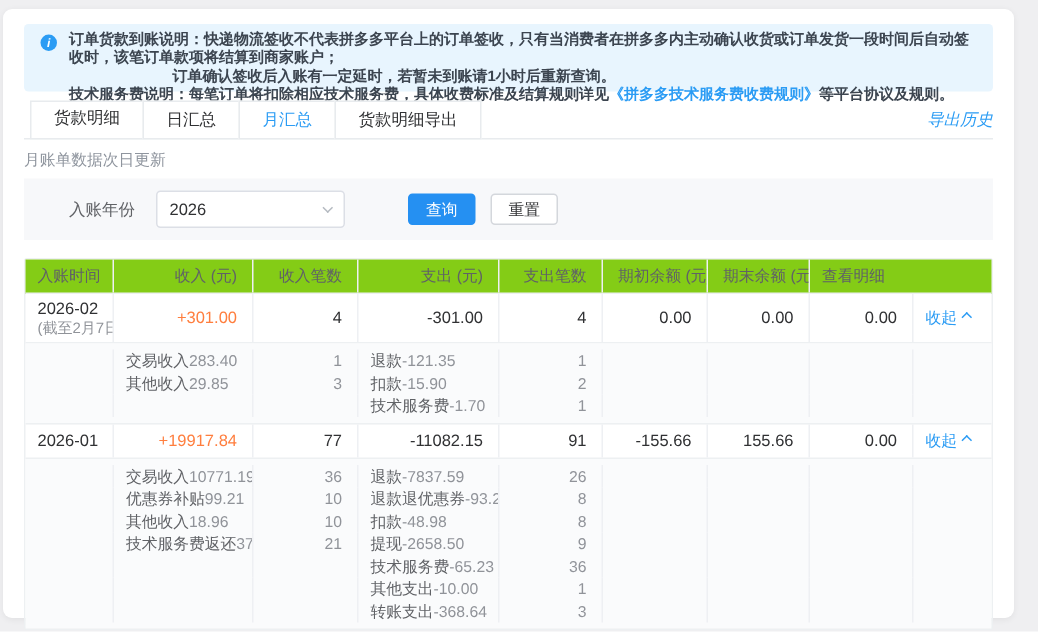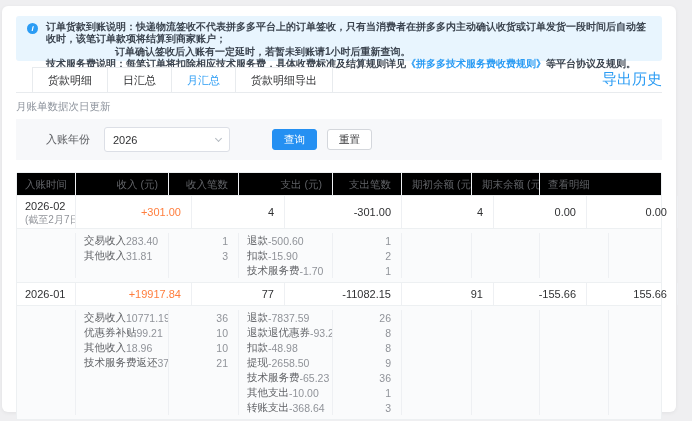--- a/index.html
+++ b/index.html
@@ -31,23 +31,23 @@
   .bline.indent { margin-left:69px; }
   .blink { color:var(--accent,#2b9cf4); text-decoration:none; cursor:pointer; }
   
   .tabbar { display:flex; align-items:center; margin-top:6px; border-bottom:1px solid #e8ebee; height:26px; }
   .tabs { display:flex; height:26px; }
   .tab {
     height:26px; line-height:24px; padding:0 15px; font-size:11px;
     border:1px solid #e8ebee; margin-left:-1px; background:#fff;
     color:#303133; cursor:pointer; white-space:nowrap;
   }
-  .tab:first-child { margin-left:16px; }
+  .tab:first-child { margin-left:4px;font-family:Liberation Mono, monospace; }
   .tab.active { color:var(--accent,#2b9cf4); }
-  .export-link { margin-left:auto; font-size:15px; color:var(--accent,#2b9cf4); text-decoration:none; cursor:pointer; }
+  .export-link { margin-left:auto; font-size:11px; color:var(--accent,#2b9cf4); text-decoration:none; cursor:pointer;font-style:italic; }
   
   .update-note { margin-top:7px; font-size:10.5px; color:#8f959e; }
   
   .filter-panel {
     margin-top:5px; width:646px; height:41px; background:#f7f8fa;
     display:flex; align-items:center; padding-left:30px;
   }
   .filter-label { font-size:11px; color:#606266; margin-right:14px; }
   .select {
     width:126px; height:25px; background:#fff; border:1px solid #dcdfe6; border-radius:3px;
@@ -62,26 +62,26 @@
   .btn.primary { background:var(--button,#2590f2); border-color:var(--button,#2590f2); color:#fff; margin-left:42px; margin-right:10px; }
   
   .chev { display:inline-block; width:5px; height:5px; border:solid currentColor; }
   .chev.down { border-width:0 1px 1px 0; transform:rotate(45deg); color:#b4bac1; margin-top:-3px; }
   .chev.up { border-width:1px 0 0 1px; transform:rotate(45deg); margin-left:4px; vertical-align:1px; }
   
   .table { margin-top:12px; width:646px; border:1px solid #edf0f2; border-radius:2px; }
   .trow, .thead { display:grid; grid-template-columns:59px 93px 70px 94px 69px 70px 68px 69px 1fr; }
   .cell { border-right:1px solid #eef0f3; overflow:hidden; white-space:nowrap; }
   .cell.c8 { border-right:none; }
-  .thead { background:#000000; border-bottom:1px solid #edf0f2; }
+  .thead { background:#84cc16; border-bottom:1px solid #edf0f2; }
   .thead .cell { font-size:10.5px; color:#606266; line-height:22px; height:22px; padding:0 10px; }
   .thead .c0 { padding-left:8px; }
   .thead .c1,.thead .c2,.thead .c3,.thead .c4,.thead .c5,.thead .c6,.thead .c7 { text-align:right; }
   .thead .c8 { padding-left:8px; }
-  .main-row { border-bottom:1px solid #edf0f2; align-items:center;gap:23px; }
+  .main-row { border-bottom:1px solid #edf0f2; align-items:center; }
   .main-row .cell { font-size:11px; color:#303133; height:100%; display:flex; align-items:center; }
   .main-row .num { justify-content:flex-end; padding:0 10px; }
   .main-row .c0 { flex-direction:column; align-items:flex-start; justify-content:center; padding:4px 4px 4px 8px; }
   .main-row .orange { color:var(--orange,#ff7e3e); }
   .period { font-size:11px; line-height:14px; }
   .pnote { font-size:10px; color:#909399; line-height:13px; }
   .main-row .c8 { padding-left:8px; }
   .toggle { color:var(--accent,#2b9cf4); font-size:10.5px; cursor:pointer; }
   .subsec { background:#fafbfc; border-bottom:1px solid #edf0f2; padding:4px 0; }
   .subsec:last-child { border-bottom:none; }
@@ -158,33 +158,33 @@
         <div class="subsec">
           <div class="trow srow">
             <div class="cell c0"></div>
             <div class="cell c1 pair">
               <span class="slabel">交易收入</span>
               <span class="sval">283.40</span>
             </div>
             <div class="cell c2 num">1</div>
             <div class="cell c3 pair">
               <span class="slabel">退款</span>
-              <span class="sval">-500.60</span>
+              <span class="sval">-121.35</span>
             </div>
             <div class="cell c4 num">1</div>
             <div class="cell c5"></div>
             <div class="cell c6"></div>
             <div class="cell c7"></div>
             <div class="cell c8"></div>
           </div>
           <div class="trow srow">
             <div class="cell c0"></div>
             <div class="cell c1 pair">
               <span class="slabel">其他收入</span>
-              <span class="sval">31.81</span>
+              <span class="sval">29.85</span>
             </div>
             <div class="cell c2 num">3</div>
             <div class="cell c3 pair">
               <span class="slabel">扣款</span>
               <span class="sval">-15.90</span>
             </div>
             <div class="cell c4 num">2</div>
             <div class="cell c5"></div>
             <div class="cell c6"></div>
             <div class="cell c7"></div>

